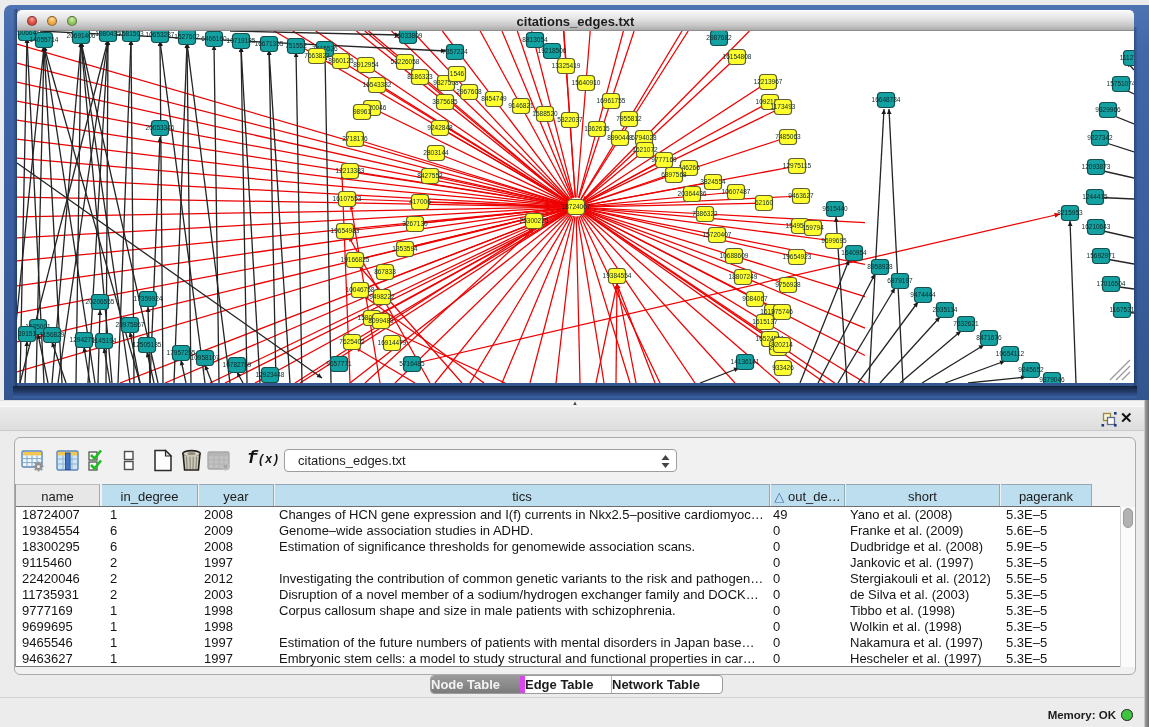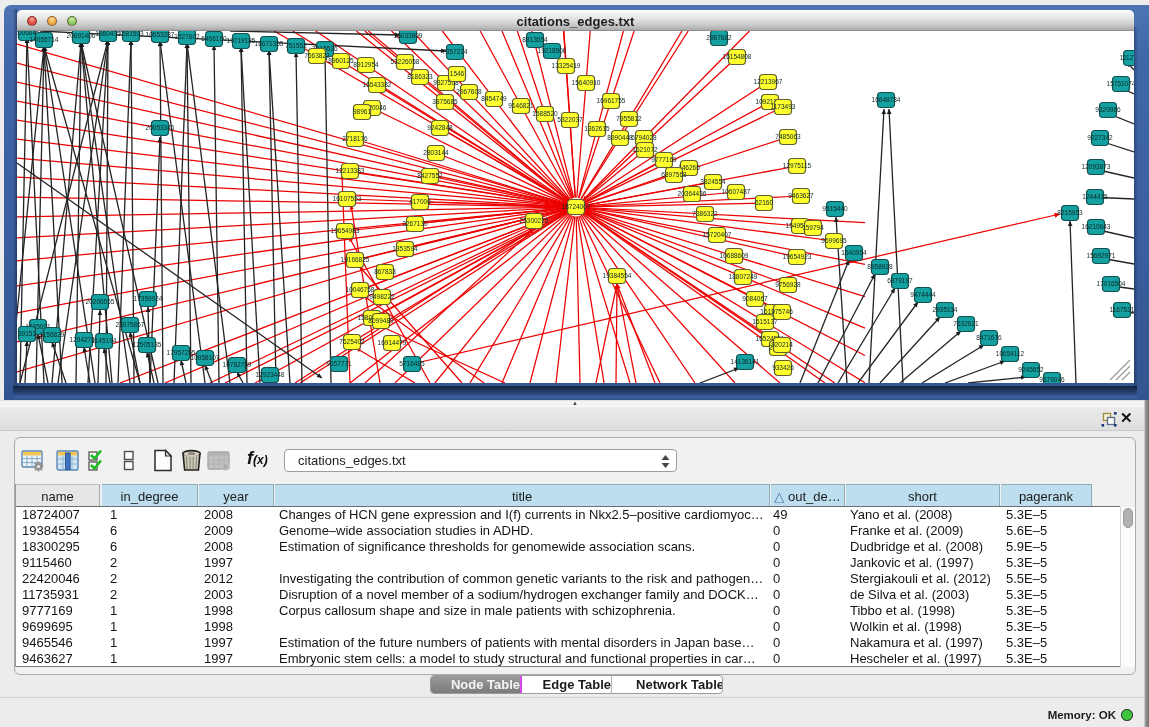--- a/index.html
+++ b/index.html
@@ -61,21 +61,21 @@
 #tbl-bot  { position:absolute; left:16px; top:666px; width:1104px; height:1px; background:#7c7c7c; }
 #sb { position:absolute; left:1120px; top:507px; width:15px; height:160px; background:#fbfbfb;
   border-left:1px solid #d5d5d5; }
 #sb .thumb { position:absolute; left:2px; top:1px; width:10px; height:20px; background:#b2b2b2;
   border:1px solid #9a9a9a; border-radius:5px; }
 
 
 #tabs { position:absolute; left:430px; top:675px; width:293px; height:19px;
   border:1px solid #9b9b9b; border-radius:4px; background:#fff; overflow:hidden; }
 #tabs .seg { position:absolute; top:0; height:19px; font-size:13px; font-weight:bold;
-  text-align:right; line-height:18px; color:#1b1b1b; }
+  text-align:left; line-height:18px; color:#1b1b1b; }
 #tabs .sel { background:linear-gradient(180deg,#9a9a9a,#787878); color:#f4f4f4; }
 
 
 #statline { position:absolute; left:0; top:697px; width:1149px; height:1px; background:#d2d2d2; }
 #status { position:absolute; left:0; top:698px; width:1149px; height:29px; background:#ececec;font-weight:bold; }
 #status .mem { position:absolute; right:33px; top:11px; font-size:11.5px; color:#1c1c1c; }
 #status .led { position:absolute; left:1121px; top:11px; width:11.5px; height:11.5px; border-radius:50%;
   background:#3ec43e; border:1.5px solid #222; }
 #rstrip { position:absolute; left:1144px; top:400px; width:5px; height:327px;
   background:linear-gradient(90deg,#9f9f9f,#6e6e6e); border-left:1px solid #c8c8c8; }
@@ -783,35 +783,35 @@
   <g stroke="#b0b0b0" stroke-width="1">
       <line x1="2" y1="11" x2="21" y2="11"></line>
       <line x1="2" y1="15" x2="21" y2="15"></line>
   <line x1="7" y1="7.5" x2="7" y2="19"></line>
       <line x1="12" y1="7.5" x2="12" y2="19"></line>
       <line x1="17" y1="7.5" x2="17" y2="19"></line>
     </g>
   <circle cx="18.5" cy="17.5" r="4" fill="#bdbdbd"></circle>
   <path d="M16.8 15.8 L20.2 19.2 M20.2 15.8 L16.8 19.2" stroke="#a2a2a2" stroke-width="1.3"></path>
 </svg>
-<div class="abs" style="left:247px;top:448px;font-size:18px;color:#111;font-family:Liberation Sans, sans-serif">
+<div class="abs" style="left:247px;top:448px;font-size:18px;color:#111;font-family:Liberation Mono, monospace">
   <i style="font-weight:bold">f</i><span style="font-size:12px;font-weight:bold;font-style:italic">(x)</span></div>
 
 <div id="combo">
     <div class="lab">citations_edges.txt</div>
   <svg class="abs" style="left:375px;top:4px" width="11" height="15" viewBox="0 0 11 15">
     <polygon points="5.5,1 9.5,6 1.5,6" fill="#444"></polygon>
     <polygon points="5.5,14 9.5,9 1.5,9" fill="#444"></polygon>
   </svg>
 </div>
 
 <div class="th" style="left:16px;width:84px;background:#e7e7e7;border-top-color:#bdbdbd;border-right-color:#a9a9a9">name</div>
 <div class="th" style="left:102px;width:96px">in_degree</div>
 <div class="th" style="left:199px;width:75px">year</div>
-<div class="th" style="left:275px;width:495px">title</div>
+<div class="th" style="left:275px;width:495px">tics</div>
 <div class="th" style="left:771px;width:74px"><span style="color:#3a6ea8">△</span>&nbsp;out_de…</div>
 <div class="th" style="left:846px;width:154px">short</div>
 <div class="th" style="left:1001px;width:91px">pagerank</div>
 <div id="thdr-bottom"></div>
 <div id="tbody"></div>
 <div id="tbl-left"></div>
 <div class="trow" style="top:507px">
       <span style="left:22px">18724007</span>
       <span style="left:110px">1</span>
       <span style="left:204px">2008</span>
@@ -899,21 +899,21 @@
       <span style="left:850px">Hescheler et al. (1997)</span>
       <span style="left:1006px">5.3E–5</span>
     </div>
 <div id="tbl-bot"></div>
 <div id="sb">
     <div class="thumb"></div>
   </div>
 
 <div id="tabs">
   <div class="seg sel" style="left:0;width:89px">Node Table</div>
-  <div class="seg" style="left:89px;width:91px;border-left:2px solid #d946ef">Edge Table</div>
+  <div class="seg" style="left:89px;width:91px;border-left:5px solid #d946ef">Edge Table</div>
   <div class="seg" style="left:180px;width:113px;border-left:1px solid #b5b5b5">Network Table</div>
 </div>
 
 <div id="statline"></div>
 <div id="status">
   <div class="mem">Memory: OK</div>
   <div class="led"></div>
 </div>
 <div id="rstrip"></div>
 

